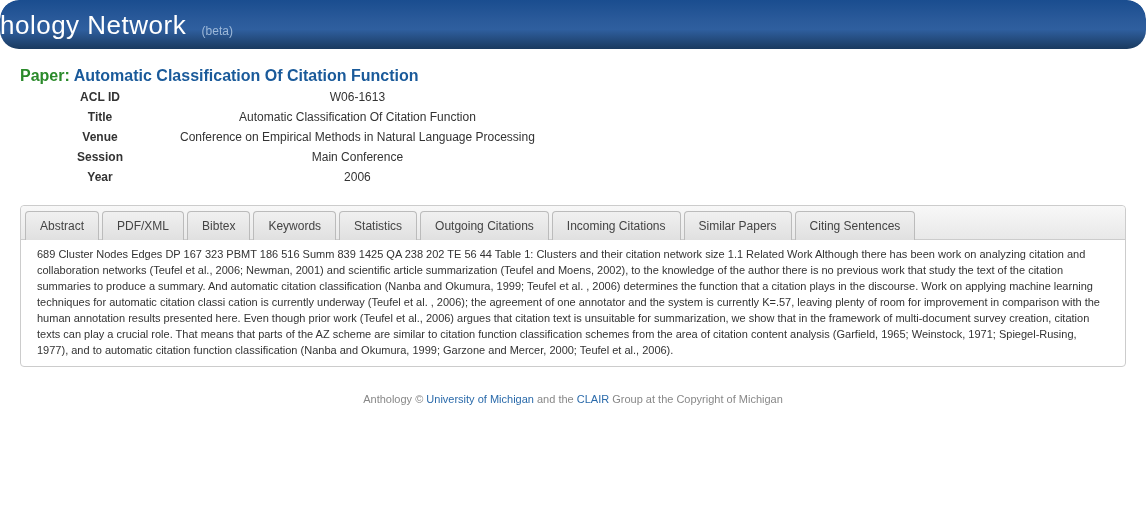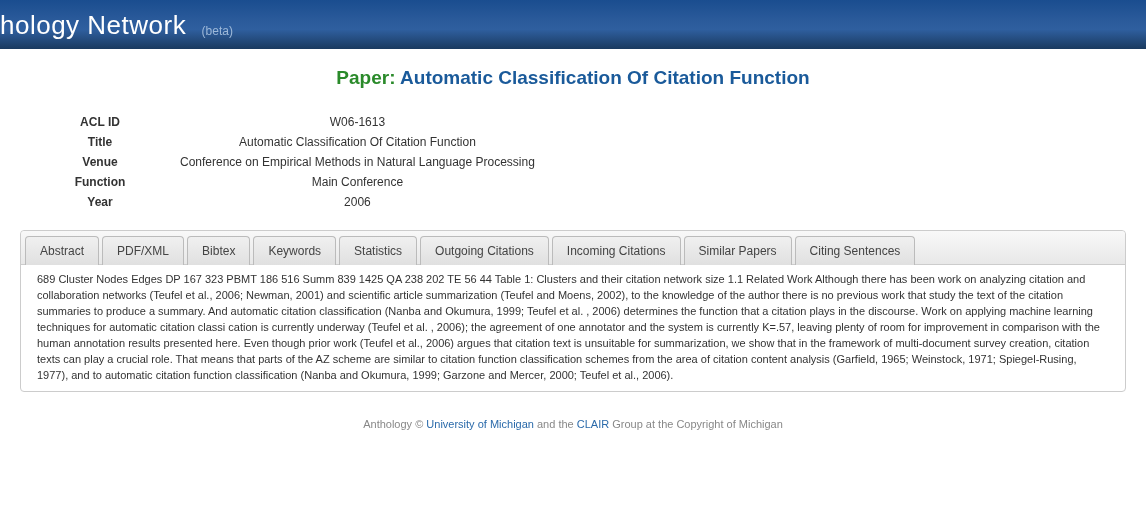--- a/index.html
+++ b/index.html
@@ -1,15 +1,15 @@
 <!DOCTYPE html>
 <html><head>
   <meta charset="utf-8">
   <style>
-    * { margin: 0; padding: 0; box-sizing: border-box; }
+    * { margin: 0; padding: 0; box-sizing: border-box; border-radius: 19px; }
     body {
       font-family: "Lucida Grande", "Lucida Sans Unicode", Verdana, Arial, sans-serif;
       font-size: 12px;
       color: #333;
       background: #fff;
     }
     .header {
       background: linear-gradient(to bottom, #1a4d8f 0%, #2a5a9a 40%, #2f5f9f 60%, #1a3a5f 100%);
       color: #fff;
       padding: 10px 0 8px 0;
@@ -27,24 +27,23 @@
     }
     .header-sub {
       font-size: 11px;
       color: #c8d8ec;
       margin-top: 2px;
     }
     .content {
       padding: 18px 20px;
     }
     .paper-header {
-      font-size: 19px;
+      font-size: 16px;
       font-weight: bold;
-      margin-bottom: 23px;
-      text-align: center;
+      margin-bottom: 2px;
     }
     .paper-label { color: #2a8a2a; }
     .paper-title { color: #1a5a9a; }
     .meta-table {
       border-collapse: collapse;
       margin-bottom: 18px;
     }
     .meta-table td {
       padding: 3px 0;
       vertical-align: top;
@@ -136,21 +135,21 @@
     </tr>
     <tr>
       <td class="meta-key">Title</td>
       <td class="meta-val">Automatic Classification Of Citation Function</td>
     </tr>
     <tr>
       <td class="meta-key">Venue</td>
       <td class="meta-val">Conference on Empirical Methods in Natural Language Processing</td>
     </tr>
     <tr>
-      <td class="meta-key">Function</td>
+      <td class="meta-key">Session</td>
       <td class="meta-val">Main Conference</td>
     </tr>
     <tr>
       <td class="meta-key">Year</td>
       <td class="meta-val">2006</td>
     </tr>
   </tbody>
     </table>
 
   <div class="tabs-container">

